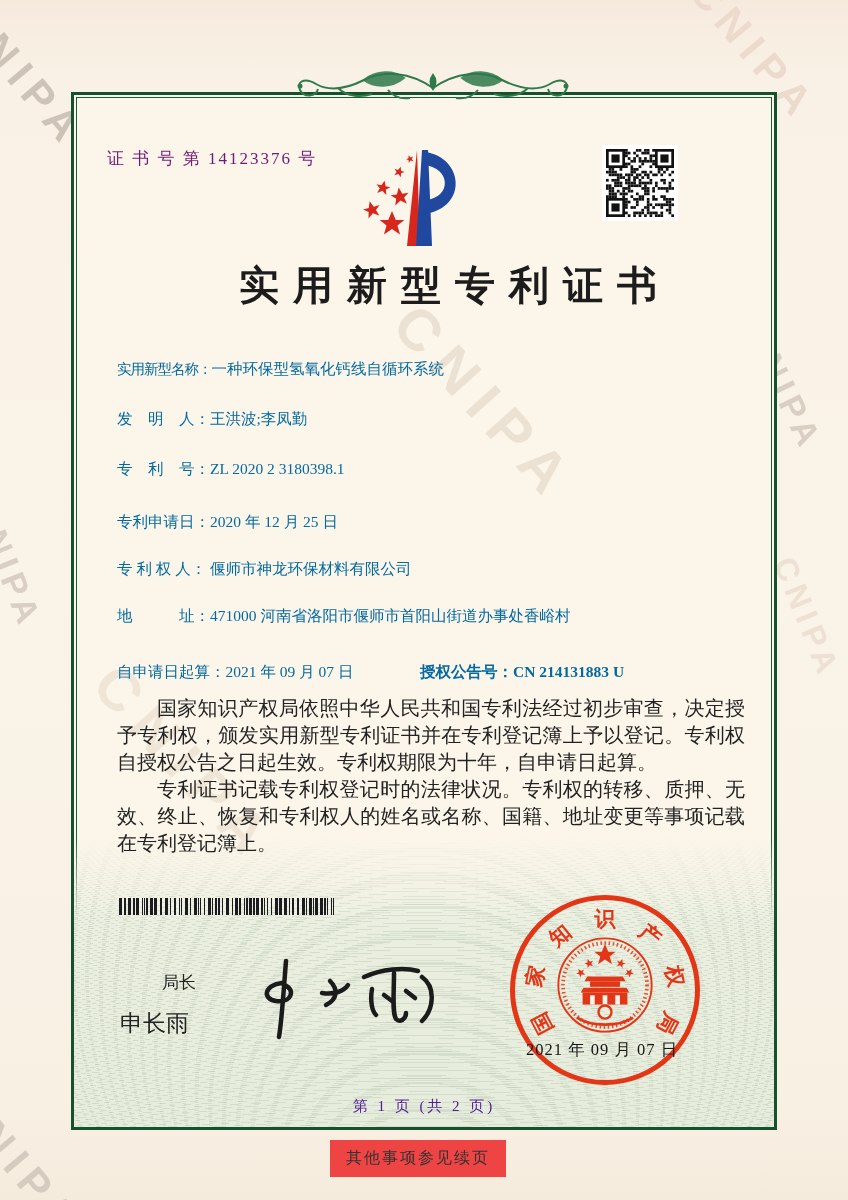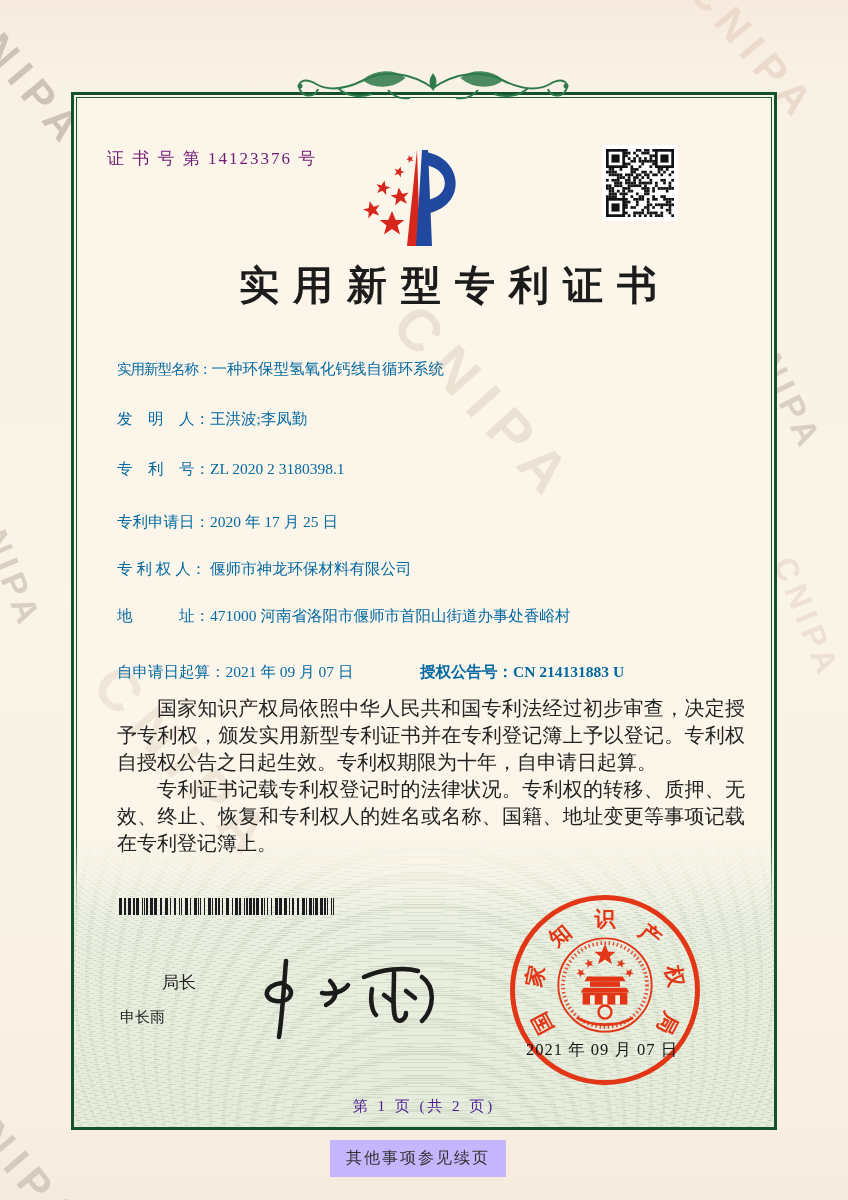--- a/index.html
+++ b/index.html
@@ -44,38 +44,38 @@
           background:
             repeating-radial-gradient(140% 90% at 50% -60%, rgba(130,156,126,.20) 0 1px, rgba(0,0,0,0) 1px 6px),
             repeating-radial-gradient(150% 100% at 50% 170%, rgba(130,156,126,.16) 0 1px, rgba(0,0,0,0) 1px 7px),
             linear-gradient(180deg,#f0f1e4 0%,#e9eedf 40%,#e6ecdb 100%);
           -webkit-mask-image:linear-gradient(to bottom,transparent 0,#000 80px);
           mask-image:linear-gradient(to bottom,transparent 0,#000 80px);
           z-index:2; }
 
   .barcode { position:absolute; left:45px; top:803px; z-index:3; }
   .signer-title { position:absolute; left:46px; top:876px; font-size:17px; color:#222; z-index:3;margin-left:42px; }
-  .signer-name  { position:absolute; left:46px; top:913px; font-size:15px; color:#222; z-index:3; }
+  .signer-name  { position:absolute; left:46px; top:913px; font-size:23px; color:#222; z-index:3; }
   .signature { position:absolute; left:172px; top:860px; z-index:3; }
 
   .seal { position:absolute; left:436px; top:800px; width:190px; height:190px;
           border:5px solid #e23616; border-radius:50%; z-index:3;
           display:flex; align-items:center; justify-content:center; }
   .seal-ring-text { position:absolute; inset:0; }
   .seal-char { position:absolute; left:50%; top:50%; width:26px; height:26px; line-height:26px;
                text-align:center; font-size:21px; font-weight:bold; color:#e23616;
                font-family:"Liberation Serif","DejaVu Serif",serif; }
   .seal-emblem { transform:translateY(-5px); }
   .seal-date { position:absolute; left:452px; top:944px; font-size:16.5px; letter-spacing:1px;
                color:#161616; white-space:nowrap; z-index:4; }
 
   .page-indicator { position:absolute; left:0; top:1002px; width:100%; text-align:center;
                     font-size:15px; letter-spacing:3px; color:#4c1d95; z-index:3; }
 
-  .note-box { position:absolute; left:330px; top:1140px; padding:8px 16px; background:#c4b5fd;
+  .note-box { position:absolute; left:330px; top:1140px; padding:8px 16px; background:#ef4444;
               font-size:16px; letter-spacing:2px; color:#333; z-index:2; }
 
   .flourish { position:absolute; left:288px; top:66px; z-index:2; }
 </style>
 </head>
 <body>
 
 <span class="wm" style="left:-16px;top:-6px;font-size:42px;color:#cdc3b6;transform:rotate(50deg);">CNIPA</span>
 <span class="wm" style="left:716px;top:-32px;font-size:42px;color:#ecdacd;transform:rotate(50deg);">CNIPA</span>
 <span class="wm" style="left:772px;top:320px;font-size:34px;letter-spacing:6px;color:#d9d0c3;transform:rotate(64deg);">CNIPA</span>
@@ -358,21 +358,21 @@
   <div class="frow serif" style="top:264px">
     <span class="flab flab0">实用新型名称：</span><span class="fval">一种环保型氢氧化钙线自循环系统</span>
   </div>
   <div class="frow serif" style="top:314px">
     <span class="flab">发　明　人：</span><span class="fval">王洪波;李凤勤</span>
   </div>
   <div class="frow serif" style="top:364px">
     <span class="flab">专　利　号：</span><span class="fval">ZL 2020 2 3180398.1</span>
   </div>
   <div class="frow serif" style="top:417px">
-    <span class="flab">专利申请日：</span><span class="fval">2020 年 17 月 25 日</span>
+    <span class="flab">专利申请日：</span><span class="fval">2020 年 12 月 25 日</span>
   </div>
   <div class="frow serif" style="top:464px">
     <span class="flab">专 利 权 人：</span><span class="fval">偃师市神龙环保材料有限公司</span>
   </div>
   <div class="frow serif" style="top:511px">
     <span class="flab">地　　　址：</span><span class="fval">471000  河南省洛阳市偃师市首阳山街道办事处香峪村</span>
   </div>
   <div class="frow serif" style="top:567px">
     <span class="flab">自申请日起算：</span><span class="fval">2021 年 09 月 07 日</span>
     <span class="grant2">

